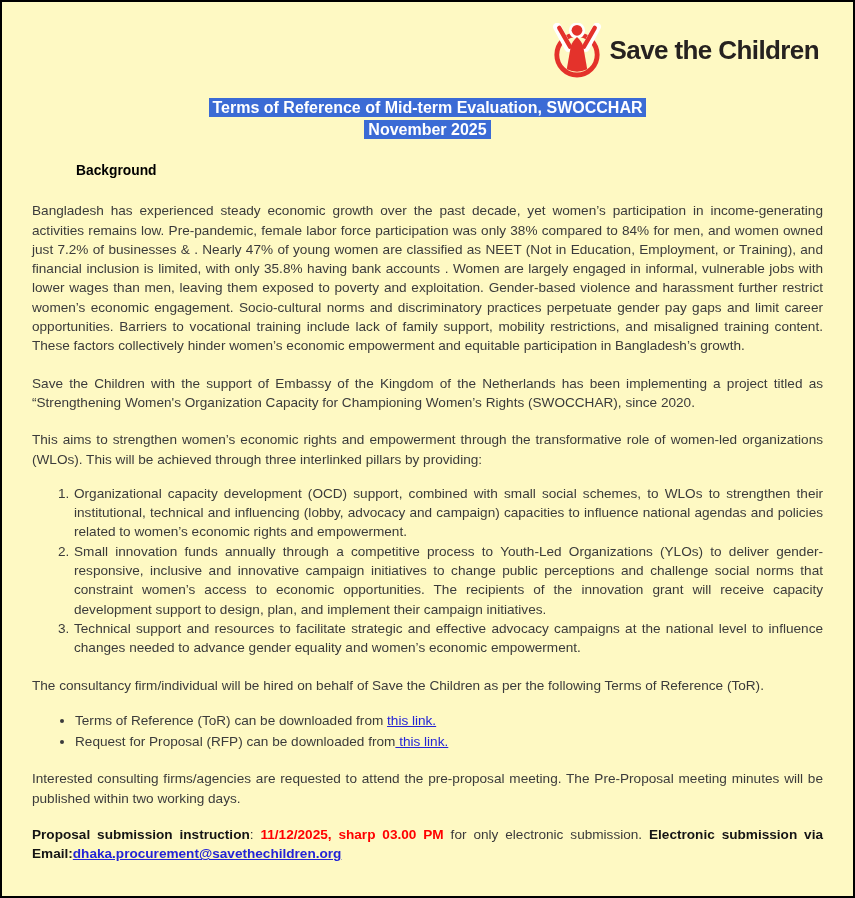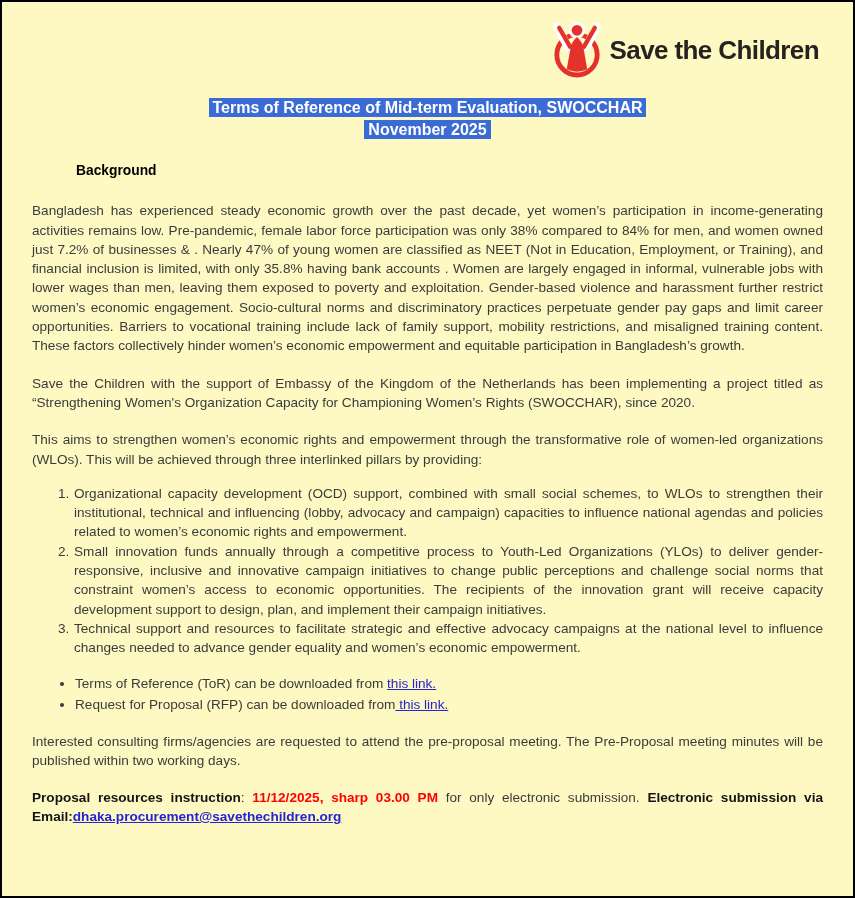--- a/index.html
+++ b/index.html
@@ -119,23 +119,24 @@
   <p>Save the Children with the support of Embassy of the Kingdom of the Netherlands  has been implementing a project titled as “Strengthening Women's Organization Capacity for Championing Women’s Rights  (SWOCCHAR), since 2020.</p>
 
   <p>This aims to strengthen women’s economic rights and empowerment through the transformative role of women-led organizations (WLOs). This will be achieved through three interlinked pillars by providing:</p>
 
   <ol class="pillars">
     <li>Organizational capacity development (OCD) support, combined with small social schemes, to WLOs to strengthen their institutional, technical and influencing (lobby, advocacy and campaign) capacities to influence national agendas and policies related to women’s economic rights and empowerment.</li>
     <li>Small innovation funds annually through a competitive process to Youth-Led Organizations (YLOs) to deliver gender-responsive, inclusive and innovative campaign initiatives to change public perceptions and challenge social norms that constraint women’s access to economic opportunities. The recipients of the innovation grant will receive capacity development support to design, plan, and implement their campaign initiatives.</li>
     <li>Technical support and resources to facilitate strategic and effective advocacy campaigns at the national level to influence changes needed to advance gender equality and women’s economic empowerment.</li>
   </ol>
 
+  <p>The consultancy firm/individual will be hired on behalf of Save the Children as per the following Terms of Reference (ToR).</p>
 
   <ul class="downloads">
     <li><span>Terms of Reference (ToR) can be downloaded from </span><a class="doc-link" href="#">this link.</a></li>
     <li><span>Request for Proposal (RFP) can be downloaded from</span><a class="doc-link" href="#"> this link.</a></li>
   </ul>
 
   <p>Interested consulting firms/agencies are requested to attend the pre-proposal meeting. The Pre-Proposal meeting minutes will be published within two working days.</p>
 
-  <p class="submission"><strong class="dark">Proposal resources instruction</strong><span>: </span><strong class="red-text">11/12/2025, sharp 03.00 PM</strong><span> for only electronic submission. </span><strong class="dark">Electronic submission via Email:</strong><a class="email-link" href="#">dhaka.procurement@savethechildren.org</a></p>
+  <p class="submission"><strong class="dark">Proposal submission instruction</strong><span>: </span><strong class="red-text">11/12/2025, sharp 03.00 PM</strong><span> for only electronic submission. </span><strong class="dark">Electronic submission via Email:</strong><a class="email-link" href="#">dhaka.procurement@savethechildren.org</a></p>
 
 </div>
 
 </body></html>

